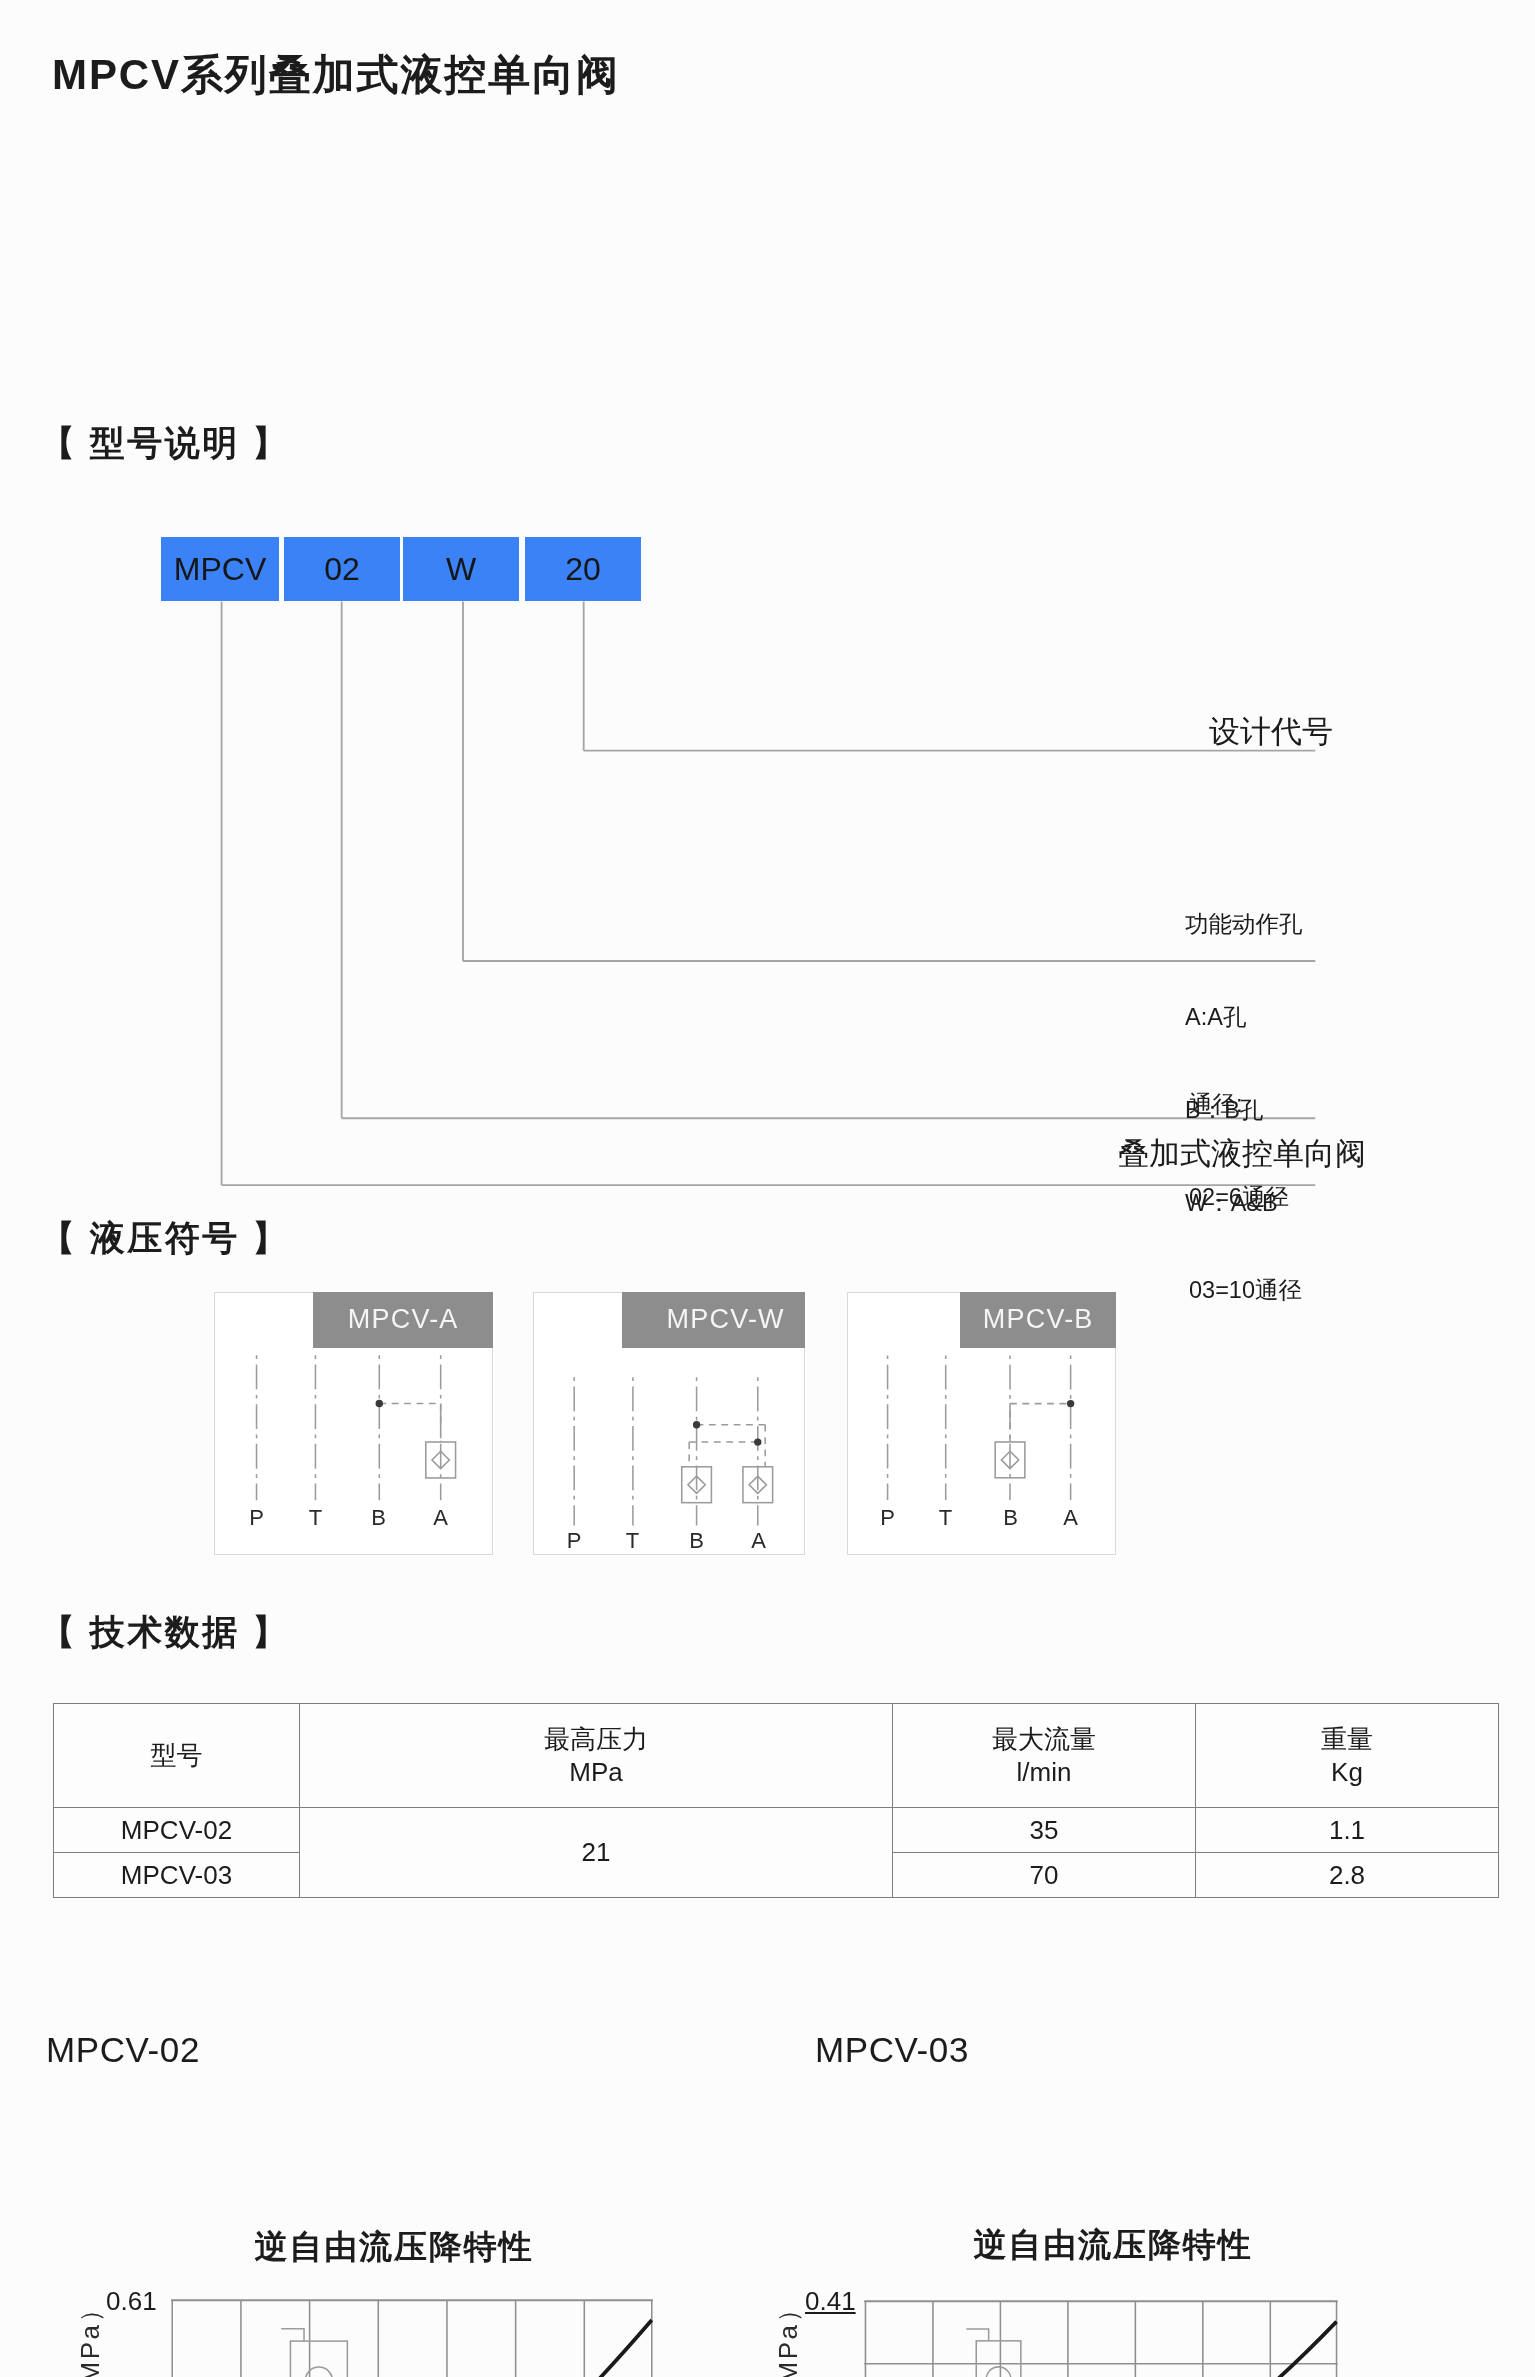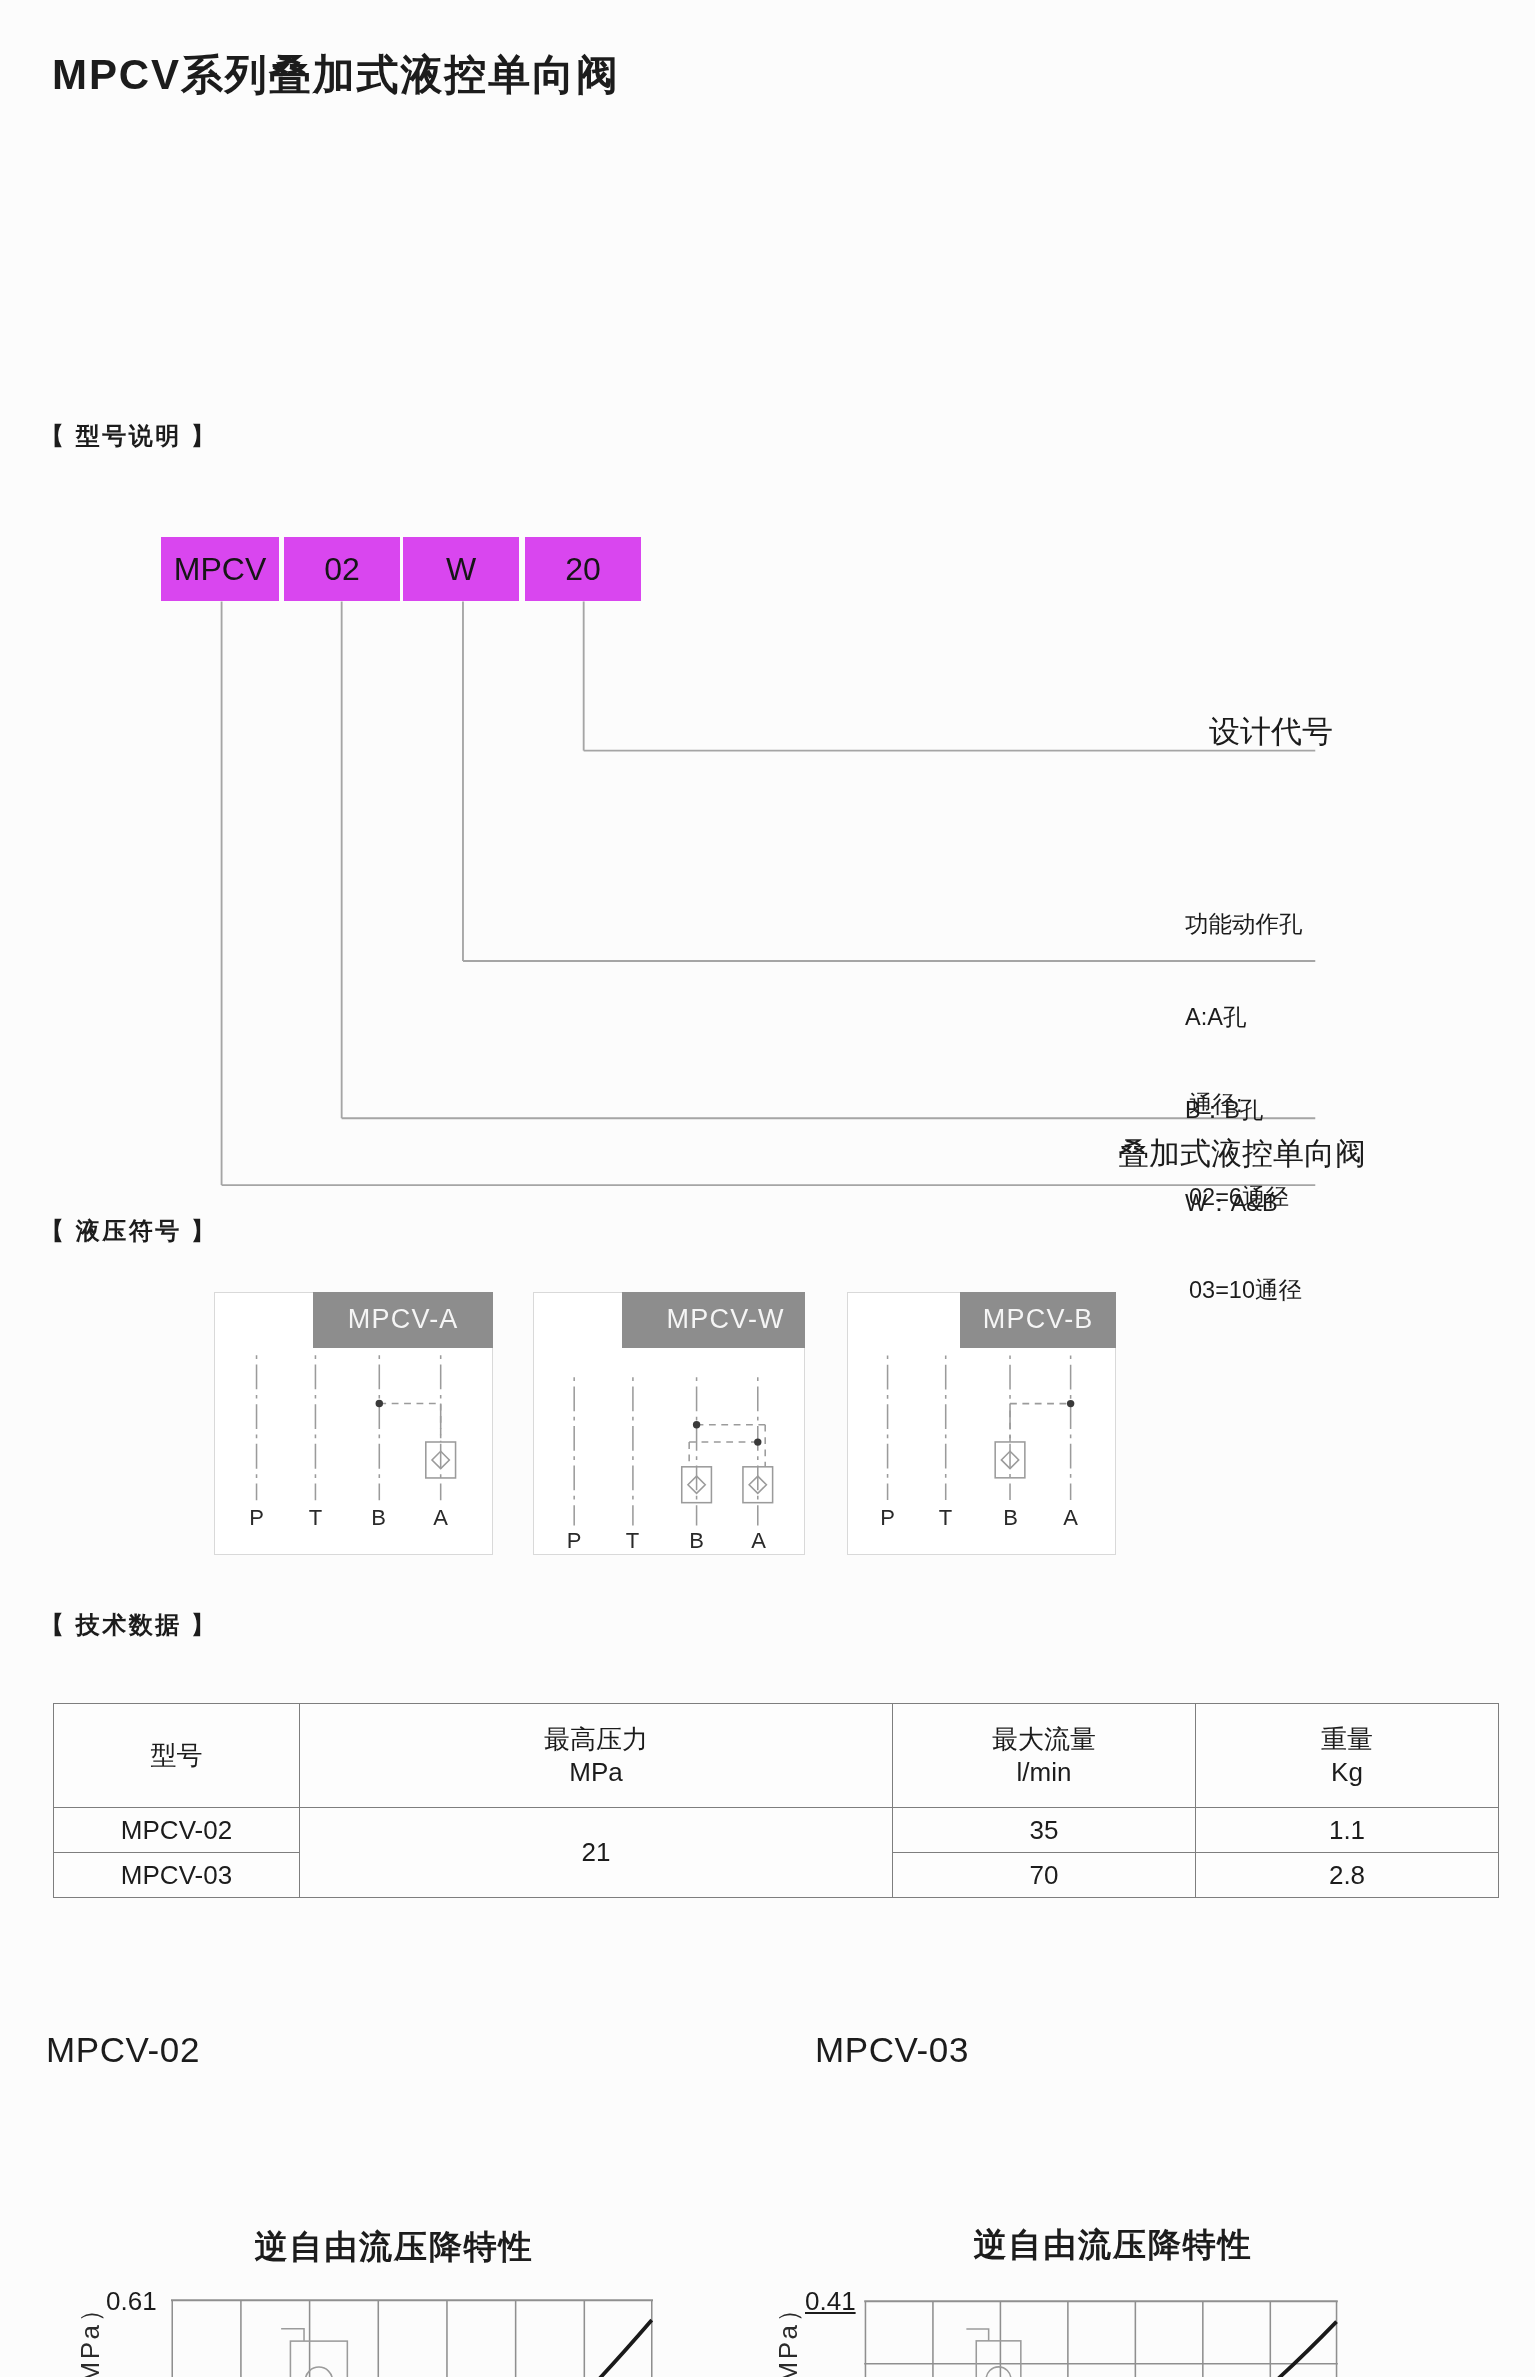--- a/index.html
+++ b/index.html
@@ -3,23 +3,23 @@
 <meta charset="utf-8">
 <style>
   html,body{margin:0;padding:0;}
   body{
     width:1535px;height:2377px;position:relative;overflow:hidden;
     background:#fcfcfc;color:#1c1c1c;
     font-family:"Liberation Sans","DejaVu Sans",sans-serif;
   }
   .abs{position:absolute;}
   .page-title{left:52px;top:47px;font-size:42px;font-weight:bold;letter-spacing:1.9px;}
-  .section-header{left:40px;font-size:24px;font-weight:bold;letter-spacing:2.5px;}
+  .section-header{left:40px;font-size:35px;font-weight:bold;letter-spacing:2.5px;}
   .code-box{
-    top:537px;height:64px;background:#d946ef;
+    top:537px;height:64px;background:#3b82f6;
     display:flex;align-items:center;justify-content:center;
     font-size:32px;color:#161616;
   }
   .callout{font-size:23.5px;line-height:31px;white-space:pre;}
   .callout-single{font-size:31px;}
   .sym-card{
     top:1292px;height:263px;background:#ffffff;border:1.2px solid #d9d9d9;box-sizing:border-box;
   }
   .sym-header{
     position:absolute;top:-1.2px;right:-1.2px;height:56px;background:#8d8d8d;color:#f5f5f5;

